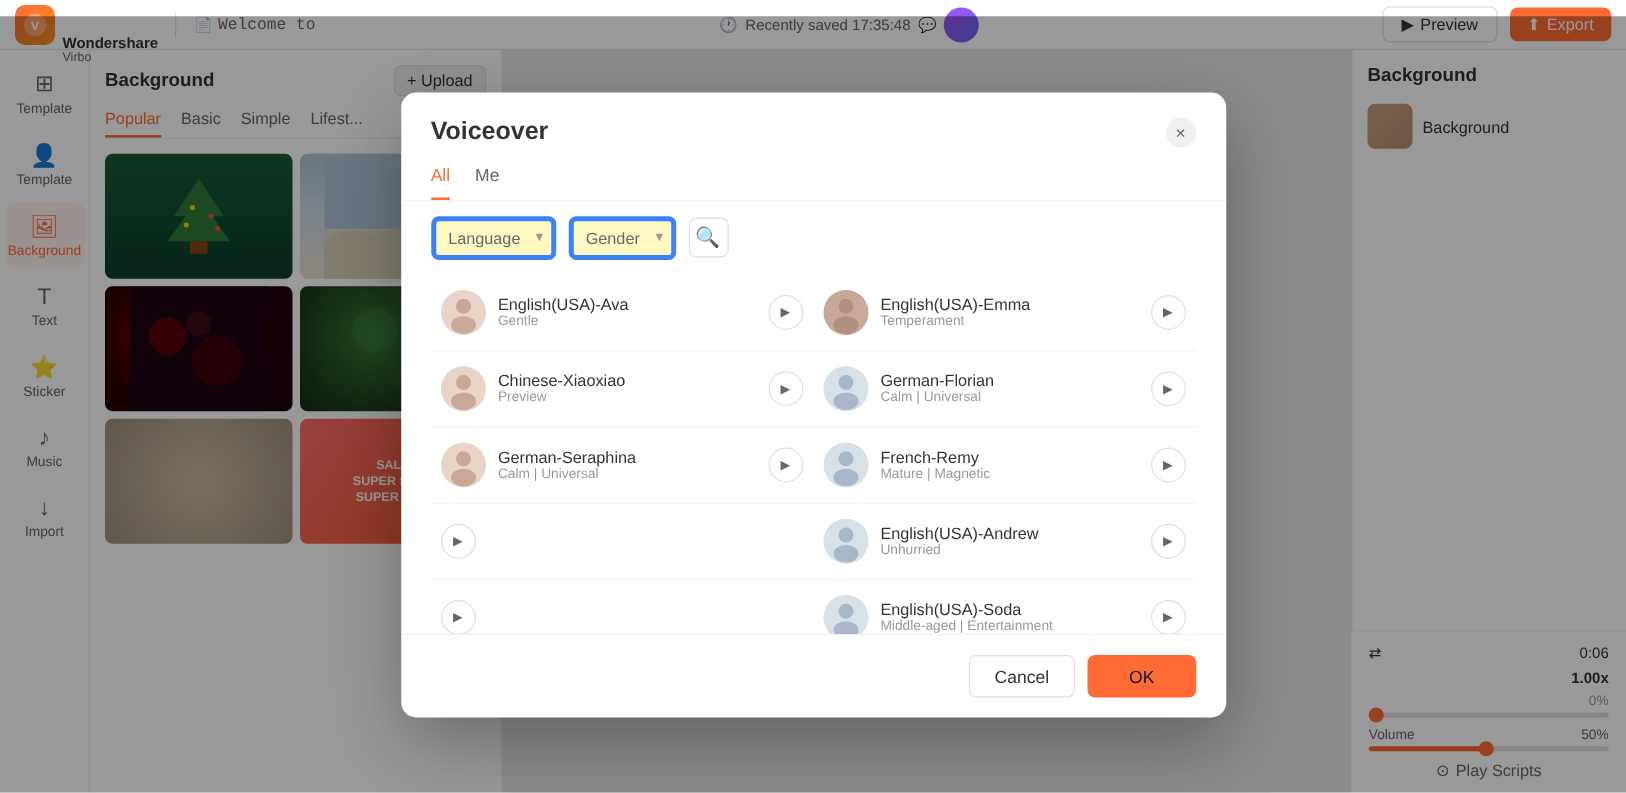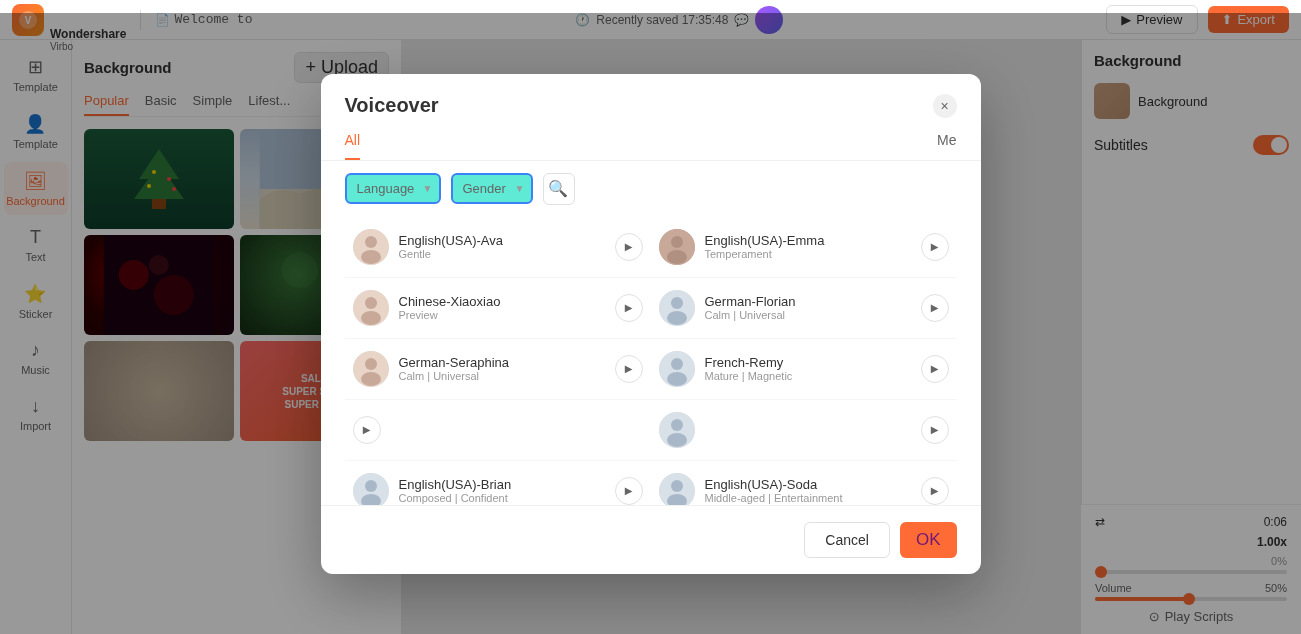--- a/index.html
+++ b/index.html
@@ -33,21 +33,21 @@
     .sidebar-label { font-size: 11px; color: #666; text-align: center; }
     .sidebar-item.active .sidebar-label { color: #ff6b35; }
 
     
     .content-area { flex: 1; display: flex; }
 
     
     .left-panel { width: 330px; background: #fff; border-right: 1px solid #e8e8e8; padding: 12px; overflow: hidden; }
     .left-panel-header { display: flex; align-items: center; justify-content: space-between; margin-bottom: 10px; }
     .left-panel-title { font-size: 15px; font-weight: 600; color: #333; }
-    .upload-btn { display: flex; align-items: center; gap: 4px; font-size: 18px; color: #333; cursor: pointer; border: 1px solid #e0e0e0; border-radius: 6px; padding: 4px 10px; }
+    .upload-btn { display: flex; align-items: center; gap: 4px; font-size: 13px; color: #333; cursor: pointer; border: 1px solid #e0e0e0; border-radius: 6px; padding: 4px 10px; }
     .tab-bar { display: flex; gap: 16px; margin-bottom: 12px; border-bottom: 1px solid #f0f0f0; }
     .tab { font-size: 13px; color: #666; padding-bottom: 6px; cursor: pointer; }
     .tab.active { color: #ff6b35; border-bottom: 2px solid #ff6b35; }
     .bg-grid { display: grid; grid-template-columns: 1fr 1fr; gap: 6px; }
     .bg-item { border-radius: 6px; overflow: hidden; height: 100px; cursor: pointer; }
     .bg-christmas { background: linear-gradient(180deg, #1a5c3a 0%, #0d3d2a 100%); display: flex; align-items: center; justify-content: center; }
     .bg-snow { background: linear-gradient(180deg, #b0c4d8 0%, #d0dce8 50%, #e8e0d0 100%); }
     .bg-bokeh-dark { background: radial-gradient(circle at 30% 40%, #8b0000 0%, #2d0000 40%, #1a0010 100%); }
 
     
@@ -70,41 +70,41 @@
     .play-scripts { display: flex; align-items: center; justify-content: center; gap: 5px; font-size: 13px; color: #666; cursor: pointer; }
 
     
     .overlay { position: fixed; inset: 0; background: rgba(0,0,0,0.4); z-index: 100; display: flex; align-items: center; justify-content: center; margin-top: 13px; }
 
     
     .modal { background: white; border-radius: 12px; width: 660px; max-height: 500px; display: flex; flex-direction: column; position: relative; box-shadow: 0 20px 60px rgba(0,0,0,0.3); }
     .modal-header { display: flex; align-items: center; justify-content: space-between; padding: 20px 24px 14px; }
     .modal-title { font-size: 20px; font-weight: 600; color: #333; }
     .modal-close { width: 24px; height: 24px; border-radius: 50%; border: none; background: #f0f0f0; cursor: pointer; display: flex; align-items: center; justify-content: center; font-size: 14px; color: #666; }
-    .modal-tabs { display: flex; padding: 0 24px; border-bottom: 1px solid #f0f0f0; margin-bottom: 0; justify-content: space-between; }
+    .modal-tabs { display: flex; gap: 20px; padding: 0 24px; border-bottom: 1px solid #f0f0f0; margin-bottom: 0; }
     .modal-tab { font-size: 14px; color: #666; padding-bottom: 10px; cursor: pointer; }
     .modal-tab.active { color: #ff6b35; border-bottom: 2px solid #ff6b35; }
     .modal-filters { display: flex; align-items: center; gap: 10px; padding: 12px 24px; }
     .filter-wrapper { position: relative; display: flex; align-items: center; }
-    .filter-wrapper select { border: 2px solid #3b82f6; border-radius: 6px; padding: 6px 24px 6px 10px; font-size: 13px; color: #666; background: #5eead4; cursor: pointer; appearance: none; }
+    .filter-wrapper select { border: 4px solid #3b82f6; border-radius: 6px; padding: 6px 24px 6px 10px; font-size: 13px; color: #666; background: #fef9c3; cursor: pointer; appearance: none; }
     .filter-chevron { position: absolute; right: 8px; pointer-events: none; font-size: 10px; color: #999; }
     .search-icon-btn { width: 32px; height: 32px; border: 1px solid #e0e0e0; border-radius: 6px; display: flex; align-items: center; justify-content: center; cursor: pointer; background: white; }
     .modal-body { flex: 1; overflow-y: auto; padding: 0 24px; }
     .voice-grid { display: grid; grid-template-columns: 1fr 1fr; gap: 0; }
     .voice-item { display: flex; align-items: center; justify-content: space-between; padding: 12px 8px; border-bottom: 1px solid #f5f5f5; }
     .voice-left { display: flex; align-items: center; gap: 10px; }
     .voice-avatar { width: 36px; height: 36px; border-radius: 50%; background: #e0e0e0; overflow: hidden; display: flex; align-items: center; justify-content: center; }
     .voice-avatar-emma { background: #c8a898; }
     .voice-info { }
     .voice-name { font-size: 13px; font-weight: 400; color: #333; }
     .voice-tags { font-size: 11px; color: #999; }
     .voice-play { width: 28px; height: 28px; border-radius: 50%; border: 1px solid #e0e0e0; background: white; display: flex; align-items: center; justify-content: center; cursor: pointer; color: #666; font-size: 10px; flex-shrink: 0; }
     .modal-footer { padding: 16px 24px; display: flex; justify-content: flex-end; gap: 10px; border-top: 1px solid #f0f0f0; }
     .btn-cancel { padding: 8px 20px; border: 1px solid #e0e0e0; border-radius: 6px; background: white; color: #333; font-size: 14px; cursor: pointer; }
-    .btn-ok { padding: 8px 16px; border: none; border-radius: 6px; background: #ff6b35; color: #701a75; font-size: 17px; font-weight: 500; cursor: pointer; }
+    .btn-ok { padding: 8px 33px; border: none; border-radius: 6px; background: #ff6b35; color: #0f172a; font-size: 14px; font-weight: 500; cursor: pointer; }
   </style>
 </head>
 <body>
 
 <div class="topbar">
   <div class="topbar-left">
     <div class="topbar-logo">
       <div class="logo-img">
         <svg width="20" height="20" viewBox="0 0 20 20">
             <circle cx="10" cy="10" r="9" fill="rgba(255,255,255,0.3)"></circle>
@@ -233,26 +233,20 @@
     <div class="canvas-area">
       <div class="canvas-bg"></div>
     </div>
 
     <div class="right-panel">
       <div class="right-panel-title">Background</div>
       <div class="bg-preview-row">
         <div class="bg-preview-thumb"></div>
         <span class="bg-preview-label">Background</span>
       </div>
-      <div class="subtitles-row">
-        <span class="subtitles-label">Subtitles</span>
-        <div class="toggle">
-          <div class="toggle-knob"></div>
-        </div>
-      </div>
 
       <div style="margin-top:auto;position:absolute;bottom:0;right:0;width:220px;padding:10px 14px;border-top:1px solid #f0f0f0;background:#fff;">
         <div style="text-align:right;font-size:12px;color:#333;margin-bottom:6px;">
           <span style="float:left;">⇄</span>
           <span>0:06</span>
         </div>
         <div style="margin-bottom:6px;font-weight:bold;">
           <div style="text-align:right;font-size:12px;color:#333;">1.00x</div>
         </div>
         <div style="margin-bottom:8px;">
@@ -418,50 +412,41 @@
         </div>
         <div class="voice-item">
           <div class="voice-left">
             <div class="voice-avatar">
               <svg width="36" height="36">
                   <circle cx="18" cy="18" r="18" fill="#d8e0e8"></circle>
                   <circle cx="18" cy="13" r="6" fill="#a8b8c8"></circle>
                   <ellipse cx="18" cy="28" rx="10" ry="7" fill="#a8b8c8"></ellipse>
                 </svg>
             </div>
-          </div>
-          <button class="voice-play">▶</button>
-        </div>
-
+            <div class="voice-info">
+              <div class="voice-name">English(USA)-Andrew</div>
+              <div class="voice-tags">Unhurried</div>
+            </div>
+          </div>
+          <button class="voice-play">▶</button>
+        </div>
+
+        <div class="voice-item">
+          <button class="voice-play">▶</button>
+        </div>
         <div class="voice-item">
           <div class="voice-left">
             <div class="voice-avatar">
               <svg width="36" height="36">
                   <circle cx="18" cy="18" r="18" fill="#d8e0e8"></circle>
                   <circle cx="18" cy="13" r="6" fill="#a8b8c8"></circle>
                   <ellipse cx="18" cy="28" rx="10" ry="7" fill="#a8b8c8"></ellipse>
                 </svg>
             </div>
             <div class="voice-info">
-              <div class="voice-name">English(USA)-Brian</div>
-              <div class="voice-tags">Composed | Confident</div>
-            </div>
-          </div>
-          <button class="voice-play">▶</button>
-        </div>
-        <div class="voice-item">
-          <div class="voice-left">
-            <div class="voice-avatar">
-              <svg width="36" height="36">
-                  <circle cx="18" cy="18" r="18" fill="#d8e0e8"></circle>
-                  <circle cx="18" cy="13" r="6" fill="#a8b8c8"></circle>
-                  <ellipse cx="18" cy="28" rx="10" ry="7" fill="#a8b8c8"></ellipse>
-                </svg>
-            </div>
-            <div class="voice-info">
               <div class="voice-name">English(USA)-Soda</div>
               <div class="voice-tags">Middle-aged | Entertainment</div>
             </div>
           </div>
           <button class="voice-play">▶</button>
         </div>
 
       </div>
     </div>
     <div class="modal-footer">

